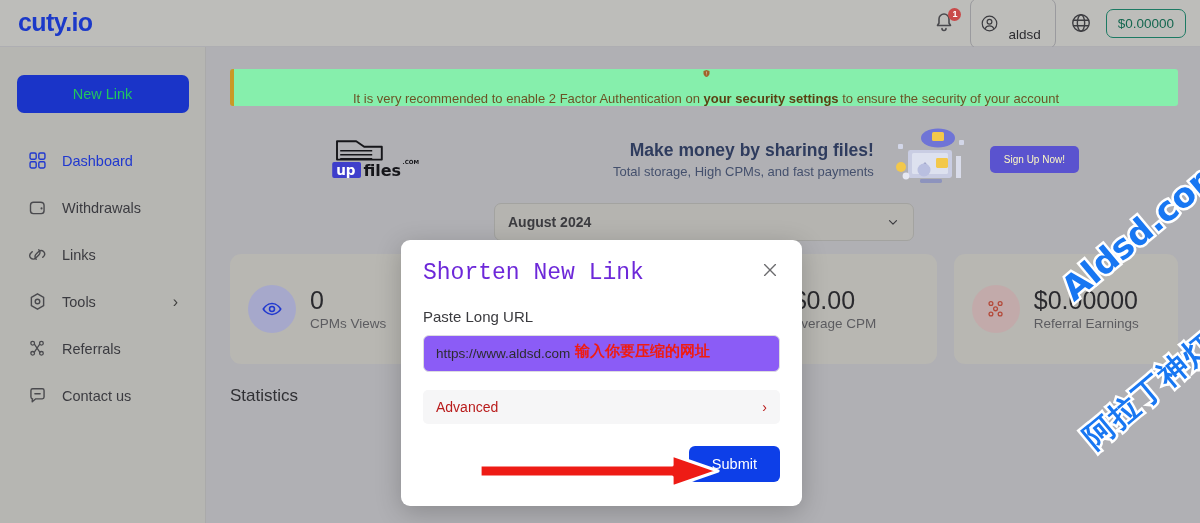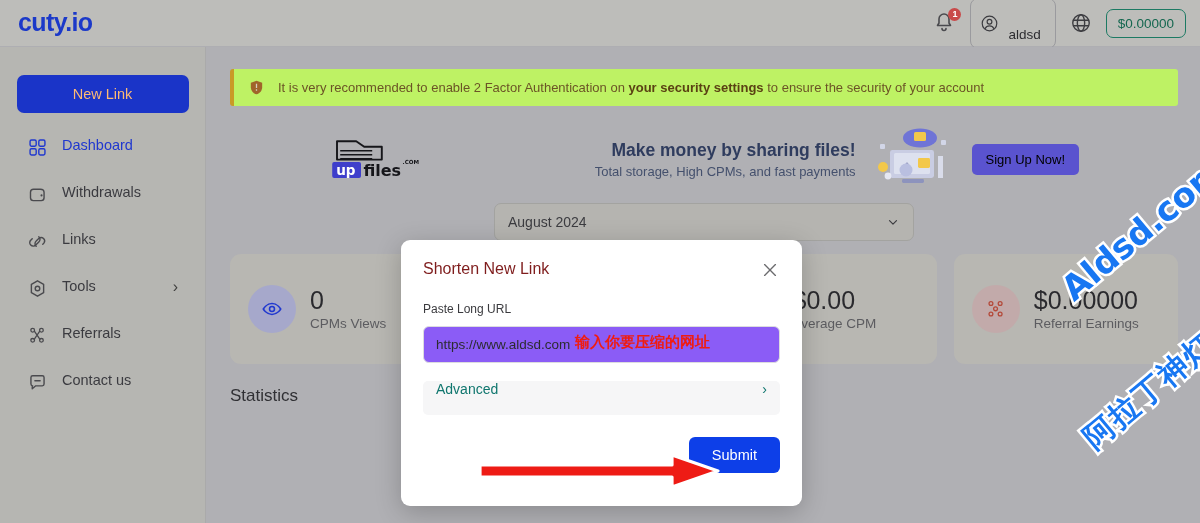--- a/index.html
+++ b/index.html
@@ -51,74 +51,74 @@
   
   .sidebar {
     position: absolute; left: 0; top: 47px;
     width: 206px; height: 476px;
     background: #b6b6b2;
     border-right: 1px solid #aaa;
     padding: 0 16px;
   }
   .new-link-btn {
     display: block; width: 172px; height: 38px; margin: 28px auto 0;
-    background: #1a34c8; color: #fdba74;
+    background: #1a34c8; color: #22c55e;
     border: none; border-radius: 7px;
     font-size: 14.5px; font-family: inherit; cursor: pointer;
   }
   .nav { margin-top: 24px; }
   .nav-item {
-    display: flex; align-items: flex-start; gap: 14px;
+    display: flex; align-items: center; gap: 14px;
     height: 47px; padding: 0 11px; cursor: pointer; border-radius: 6px;
   }
   .nav-item .nav-ico { width: 21px; height: 21px; flex: 0 0 21px; }
   .nav-item .nav-lbl { font-size: 14.5px; color: #3b3b40; }
   .nav-item.active .nav-lbl { color: #2038cf; }
   .nav-item .chev { margin-left: auto; opacity: .65; }
 
   
   .main {
     position: absolute; left: 206px; top: 47px;
     width: 994px; height: 476px;
     background: #b0b0b4;
     padding: 22px 22px 0 24px;
     overflow: hidden;
   }
 
   .alert {
     display: flex; align-items: center; gap: 13px;
-    background: #bef264;
+    background: #86efac;
     border-left: 4px solid #c99a26;
     border-radius: 3px;
     height: 37px; padding: 0 14px;
-    font-size: 13px; color: #6b5426;
+    font-size: 13px; color: #6b5426; flex-direction: column;
   }
   .alert b { color: #5a4113; }
 
   .banner {
     margin: 17px auto 0; width: 770px; height: 72px;
     display: flex; align-items: center; gap: 16px;
     padding: 0 10px;
   }
   .up-logo { width: 96px; flex: 0 0 96px; }
   .banner-text { flex: 1 1 auto; text-align: right; }
   .banner-h { font-size: 17.5px; font-weight: bold; color: #2f3c5e; }
   .banner-s { font-size: 13px; color: #44506d; margin-top: 3px; }
   .banner-art { width: 84px; flex: 0 0 84px; }
   .signup-btn {
-    background: #5a53cf; color: #000000; border: none; border-radius: 5px;
-    font-size: 13px; padding: 8px 14px; cursor: pointer;
+    background: #5a53cf; color: #fef9c3; border: none; border-radius: 5px;
+    font-size: 10px; padding: 8px 14px; cursor: pointer;
     font-family: inherit; white-space: nowrap;
   }
 
   .period-select {
     margin: 8px auto 0; width: 420px; height: 38px;
     background: #b5b4b0; border: 1px solid #a3a3a0; border-radius: 7px;
     display: flex; align-items: center; justify-content: space-between;
-    padding: 0 13px; font-size: 14px; color: #3c3c40; cursor: pointer;
+    padding: 0 13px; font-size: 14px; color: #3c3c40; cursor: pointer; font-weight: bold;
   }
 
   .stats {
     display: flex; gap: 17px; margin-top: 13px;
   }
   .stat-card {
     flex: 1 1 0; height: 110px;
     background: #b8b7b2; border-radius: 11px;
     display: flex; align-items: center; gap: 14px;
     padding: 0 18px;
@@ -135,41 +135,41 @@
 
   
   .modal {
     position: absolute; left: 401px; top: 240px;
     width: 401px; height: 266px;
     background: #fff; border-radius: 9px;
     box-shadow: 0 6px 26px rgba(0,0,0,.22);
     padding: 20px 22px;
   }
   .modal-head { display: flex; align-items: flex-start; justify-content: space-between; }
-  .modal-title { font-size: 16px; color: #7f1d1d; }
+  .modal-title { font-size: 23px; color: #6d28d9; font-family: Liberation Mono, monospace; }
   .close-x { width: 20px; height: 20px; cursor: pointer; opacity: .75; }
-  .field-label { margin-top: 22px; font-size: 12px; color: #3a3a3e; }
+  .field-label { margin-top: 22px; font-size: 15px; color: #3a3a3e; }
   .url-input-wrap { position: relative; margin-top: 10px; }
   .url-input {
     width: 100%; height: 37px;
     border: 1px solid #dcdcdf; border-radius: 6px;
     padding: 0 12px; font-size: 13.5px; color: #2c2c30;
     font-family: inherit; background: #8b5cf6; outline: none;
   }
   .cn-note {
     position: absolute; left: 152px; top: 7px;
     color: #f01c11; font-size: 15px; font-weight: bold;
     font-family: "DejaVu Sans", sans-serif;
     white-space: nowrap; pointer-events: none;
   }
   .advanced {
     margin-top: 18px; height: 34px;
     background: #f6f6f7; border-radius: 5px;
-    display: flex; justify-content: space-between;
-    padding: 0 13px; font-size: 14px; color: #0f766e; cursor: pointer; gap: 33px;
+    display: flex; align-items: center; justify-content: space-between;
+    padding: 0 13px; font-size: 14px; color: #b91c1c; cursor: pointer; gap: 33px;
   }
   .submit-row { margin-top: 22px; display: flex; justify-content: flex-end; }
   .submit-btn {
     background: #0d3fe8; color: #fff; border: none; border-radius: 6px;
     font-size: 14.5px; padding: 10px 23px; cursor: pointer;
     font-family: inherit; position: relative; z-index: 2;
   }
 
   .red-arrow {
     position: absolute; left: 476px; top: 452px;

